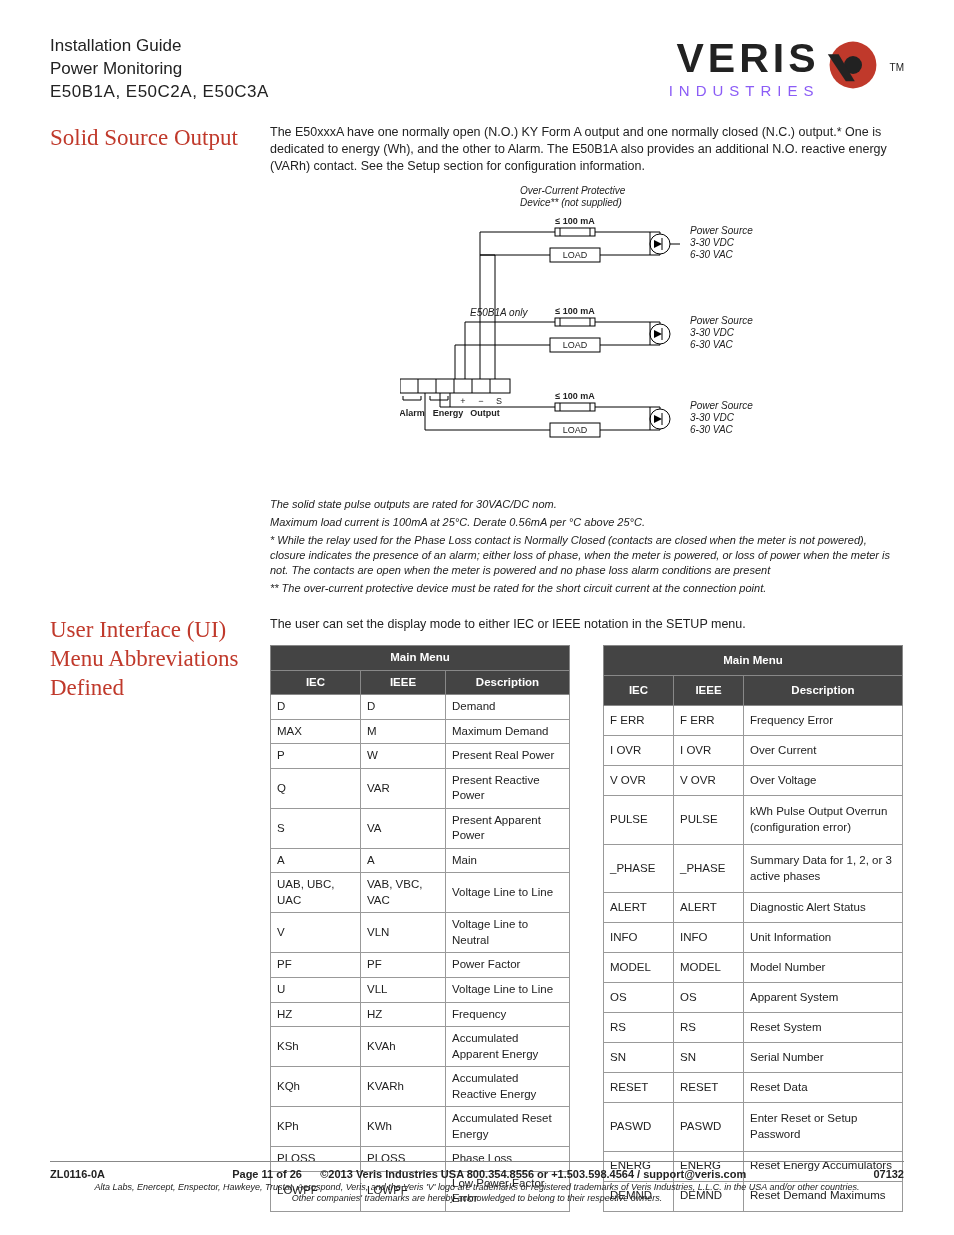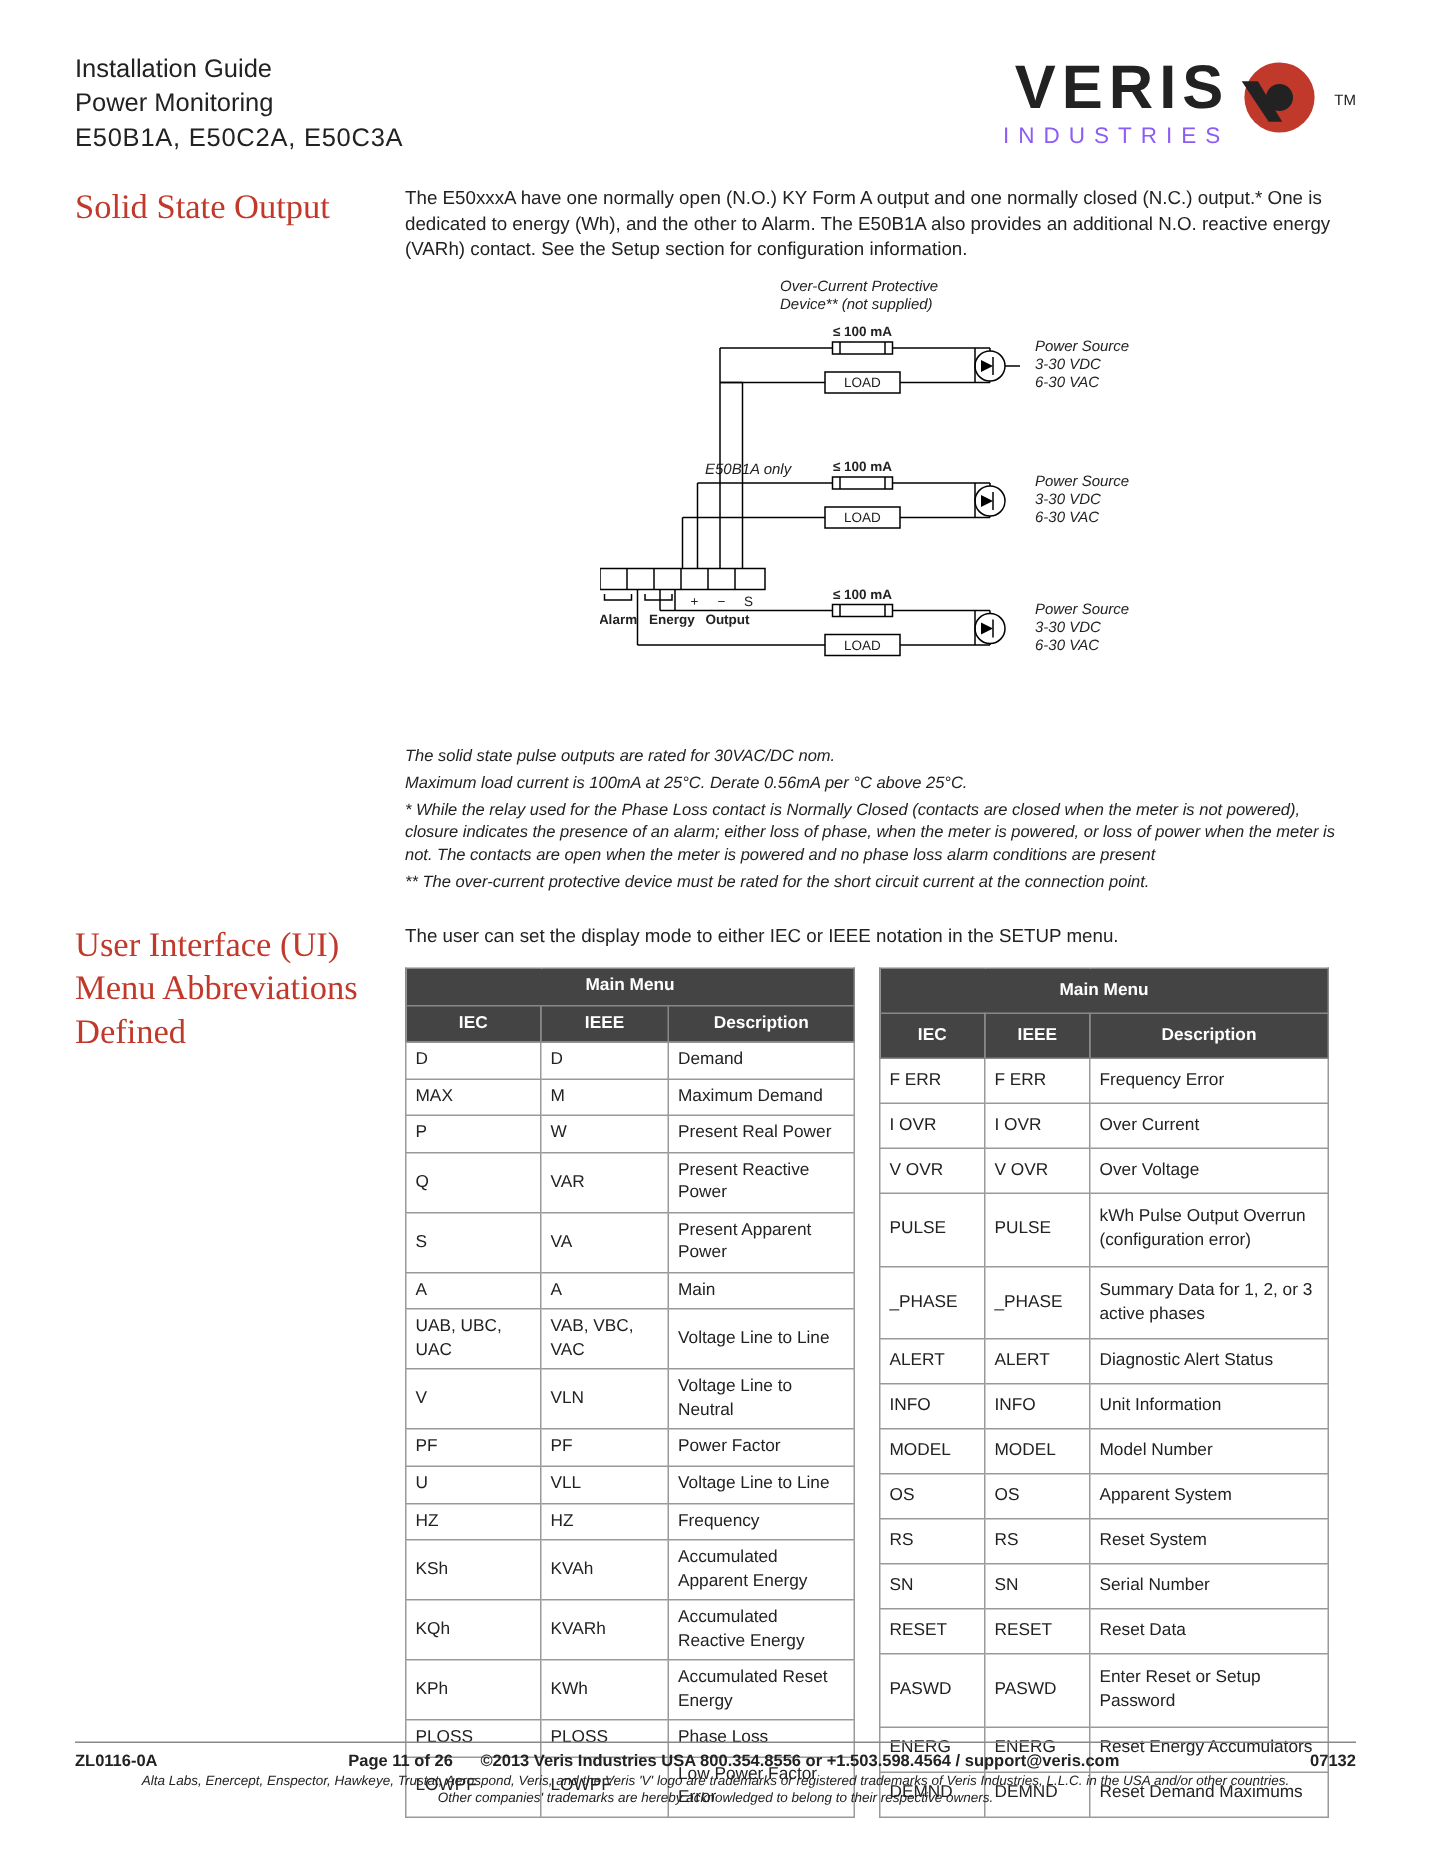--- a/index.html
+++ b/index.html
@@ -35,21 +35,21 @@
     font-family: Georgia, "Times New Roman", serif;
   }
   .sec-body { flex: 1; font-size: 12.5px; line-height: 1.35; }
   .sec-body p { margin-bottom: 4px; }
 
   .diagram-wrap { margin: 10px 0 8px 130px; }
 
   .notes { font-size: 11px; font-style: italic; line-height: 1.35; margin-top: 6px; }
   .notes p { margin-bottom: 3px; }
 
-  .tables-row { display: flex; gap: 16px; margin-top: 12px; }
+  .tables-row { display: flex; gap: 33px; margin-top: 12px; }
   table {
     border-collapse: collapse;
     font-size: 11.5px;
     width: 300px;
   }
   table th.top {
     background: #444; color: #fff; font-weight: 600;
     text-align: center; padding: 4px 6px; border: 1px solid #888;
   }
   table th.sub {
@@ -98,21 +98,21 @@
         <circle cx="30" cy="30" r="26" fill="#c0392b"></circle>
         <circle cx="30" cy="30" r="10" fill="#222"></circle>
         <path d="M 2 18 L 22 48 L 32 48 L 14 18 Z" fill="#222"></path>
       </svg>
     </span>
     <span class="tm">TM</span>
   </div>
 </div>
 
 <div class="section">
-  <div class="sec-title">Solid State Output</div>
+  <div class="sec-title">Solid Source Output</div>
   <div class="sec-body">
     <p>The E50xxxA have one normally open (N.O.) KY Form A output and one normally closed (N.C.) output.* One is dedicated to energy (Wh), and the other to Alarm. The E50B1A also provides an additional N.O. reactive energy (VARh) contact. See the Setup section for configuration information.</p>
 
     <div class="diagram-wrap">
       <svg width="420" height="300" viewBox="0 0 420 300">
         <style>
           .lt { font: italic 10px Arial; fill:#222; }
           .lb { font: bold 9px Arial; fill:#222; }
           .ls { font: 9px Arial; fill:#222; }
           .wire { stroke:#000; stroke-width:1; fill:none; }

